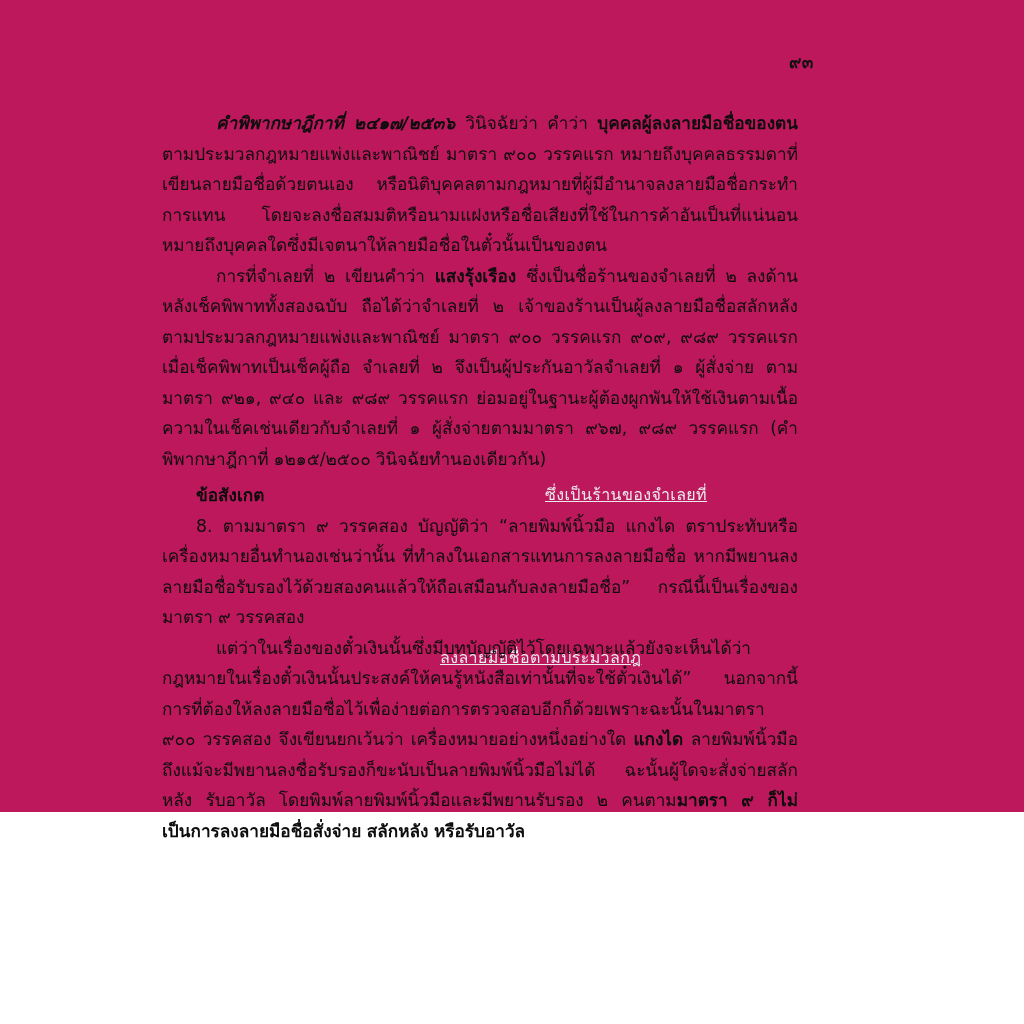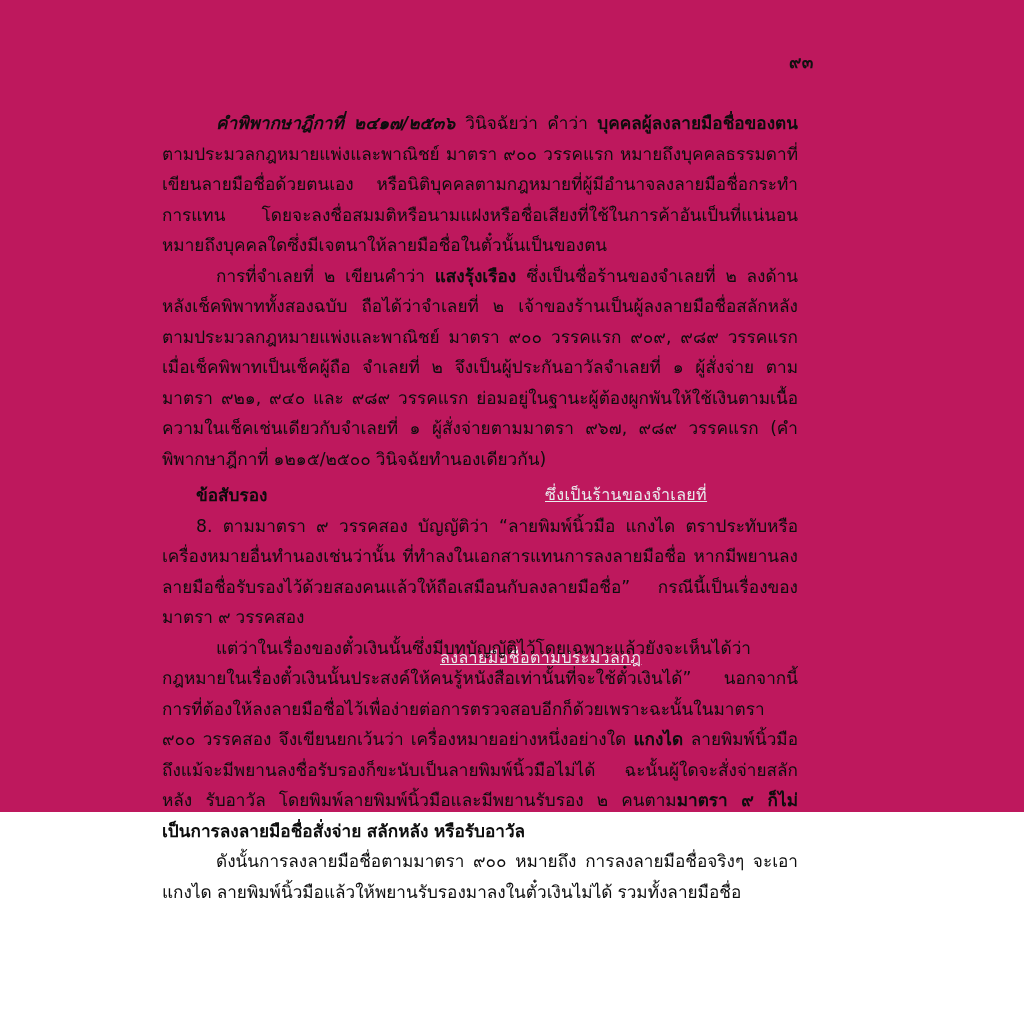--- a/index.html
+++ b/index.html
@@ -85,19 +85,18 @@
 <div class="page">
 
   <div class="page-number">๙๓</div>
 
   <div class="ghost ghost-1">ซึ่งเป็นร้านของจำเลยที่</div>
   <div class="ghost ghost-2">ลงลายมือชื่อตามประมวลกฎ</div>
 
   <div class="content" id="body-root">
       <div class="para indent"><span class="bi">คำพิพากษาฎีกาที่ ๒๔๑๗/๒๕๓๖ </span><span>วินิจฉัยว่า คำว่า </span><span class="b">บุคคลผู้ลงลายมือชื่อของตน </span><span>ตามประมวลกฎหมายแพ่งและพาณิชย์ มาตรา ๙๐๐ วรรคแรก หมายถึงบุคคลธรรมดาที่เขียนลายมือชื่อด้วยตนเอง หรือนิติบุคคลตามกฎหมายที่ผู้มีอำนาจลงลายมือชื่อกระทำการแทน โดยจะลงชื่อสมมติหรือนามแฝงหรือชื่อเสียงที่ใช้ในการค้าอันเป็นที่แน่นอน หมายถึงบุคคลใดซึ่งมีเจตนาให้ลายมือชื่อในตั๋วนั้นเป็นของตน</span></div>
       <div class="para indent"><span>การที่จำเลยที่ ๒ เขียนคำว่า </span><span class="b">แสงรุ้งเรือง </span><span>ซึ่งเป็นชื่อร้านของจำเลยที่ ๒ ลงด้านหลังเช็คพิพาททั้งสองฉบับ ถือได้ว่าจำเลยที่ ๒ เจ้าของร้านเป็นผู้ลงลายมือชื่อสลักหลังตามประมวลกฎหมายแพ่งและพาณิชย์ มาตรา ๙๐๐ วรรคแรก ๙๐๙, ๙๘๙ วรรคแรก เมื่อเช็คพิพาทเป็นเช็คผู้ถือ จำเลยที่ ๒ จึงเป็นผู้ประกันอาวัลจำเลยที่ ๑ ผู้สั่งจ่าย ตามมาตรา ๙๒๑, ๙๔๐ และ ๙๘๙ วรรคแรก ย่อมอยู่ในฐานะผู้ต้องผูกพันให้ใช้เงินตามเนื้อความในเช็คเช่นเดียวกับจำเลยที่ ๑ ผู้สั่งจ่ายตามมาตรา ๙๖๗, ๙๘๙ วรรคแรก (คำพิพากษาฎีกาที่ ๑๒๑๕/๒๕๐๐ วินิจฉัยทำนองเดียวกัน)</span></div>
-      <div class="heading"><span class="b">ข้อสับรอง</span></div>
+      <div class="heading"><span class="b">ข้อสังเกต</span></div>
       <div class="para indent-sm"><span>8.  ตามมาตรา ๙ วรรคสอง บัญญัติว่า “ลายพิมพ์นิ้วมือ แกงได ตราประทับหรือเครื่องหมายอื่นทำนองเช่นว่านั้น ที่ทำลงในเอกสารแทนการลงลายมือชื่อ หากมีพยานลงลายมือชื่อรับรองไว้ด้วยสองคนแล้วให้ถือเสมือนกับลงลายมือชื่อ” กรณีนี้เป็นเรื่องของมาตรา ๙ วรรคสอง</span></div>
       <div class="para indent"><span>แต่ว่าในเรื่องของตั๋วเงินนั้นซึ่งมีบทบัญญัติไว้โดยเฉพาะแล้วยังจะเห็นได้ว่ากฎหมายในเรื่องตั๋วเงินนั้นประสงค์ให้คนรู้หนังสือเท่านั้นที่จะใช้ตั๋วเงินได้” นอกจากนี้การที่ต้องให้ลงลายมือชื่อไว้เพื่อง่ายต่อการตรวจสอบอีกก็ด้วยเพราะฉะนั้นในมาตรา ๙๐๐ วรรคสอง จึงเขียนยกเว้นว่า เครื่องหมายอย่างหนึ่งอย่างใด </span><span class="b">แกงได </span><span>ลายพิมพ์นิ้วมือ ถึงแม้จะมีพยานลงชื่อรับรองก็ขะนับเป็นลายพิมพ์นิ้วมือไม่ได้ ฉะนั้นผู้ใดจะสั่งจ่ายสลักหลัง รับอาวัล โดยพิมพ์ลายพิมพ์นิ้วมือและมีพยานรับรอง ๒ คนตาม</span><span class="b">มาตรา ๙ ก็ไม่เป็นการลงลายมือชื่อสั่งจ่าย สลักหลัง หรือรับอาวัล</span></div>
-      <div class="para indent"><span>ดังนั้นการลงลายมือชื่อตามมาตรา ๙๐๐ หมายถึง การลงลายมือชื่อจริงๆ จะเอาแกงได ลายพิมพ์นิ้วมือแล้วให้พยานรับรองมาลงในตั๋วเงินไม่ได้ รวมทั้งลายมือชื่อ</span></div>
     </div>
 
 </div>
 
 </body></html>

